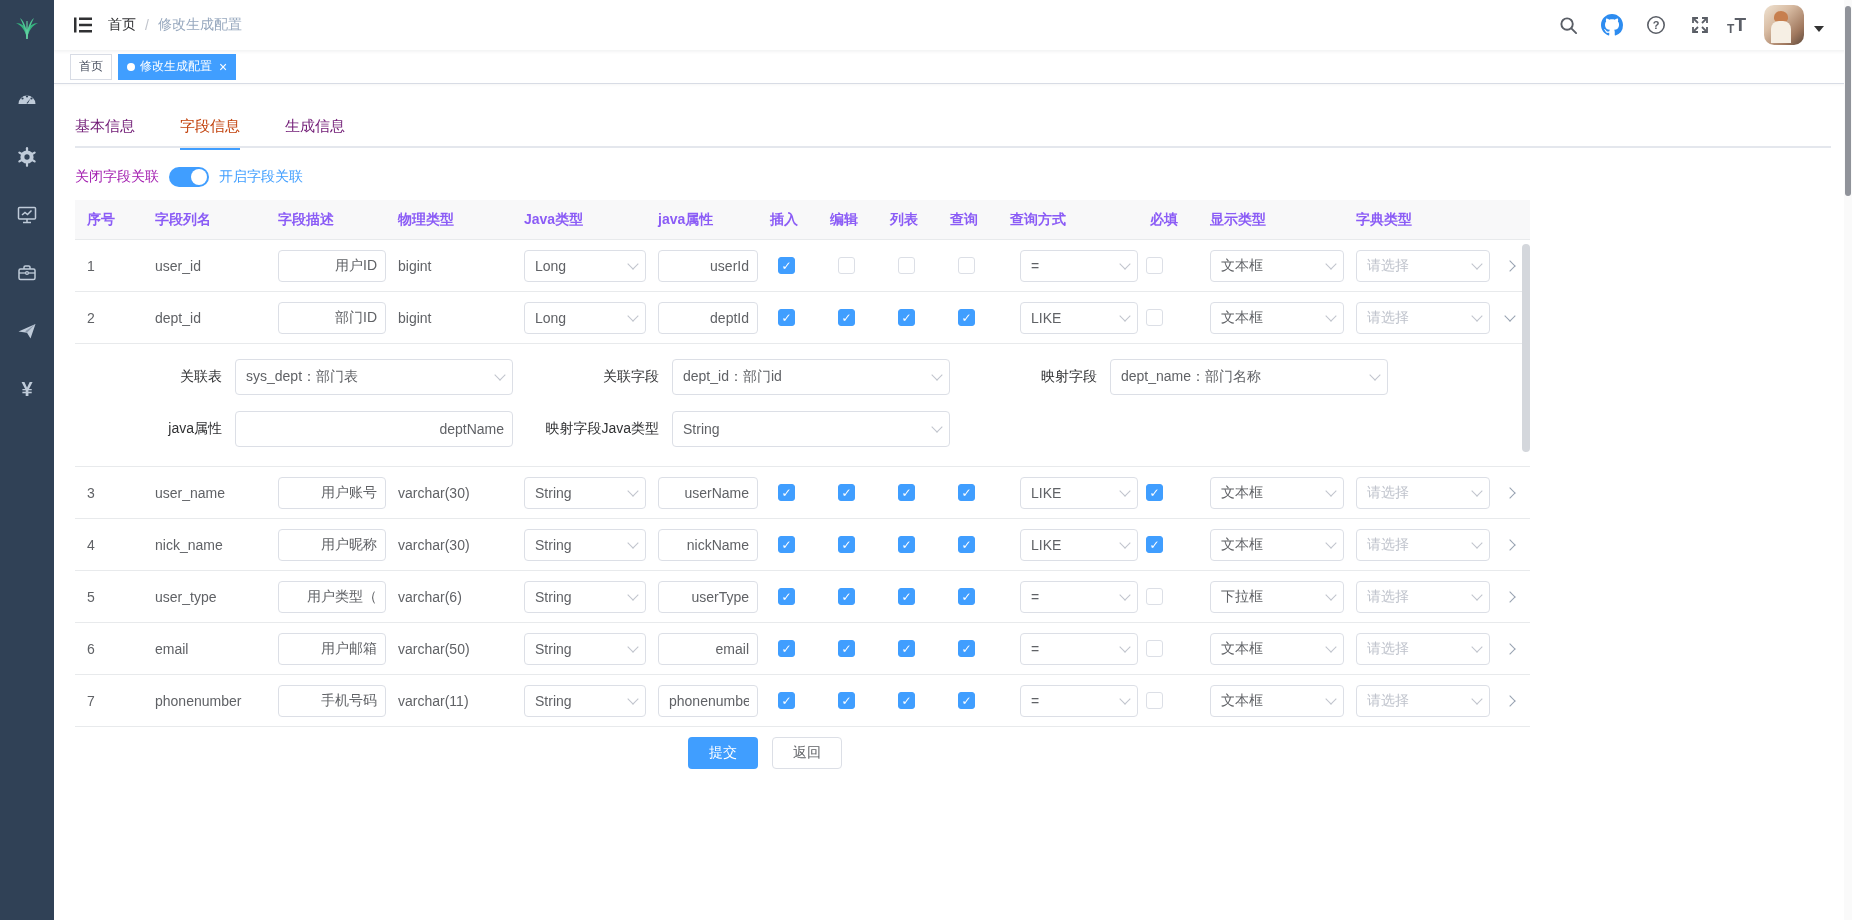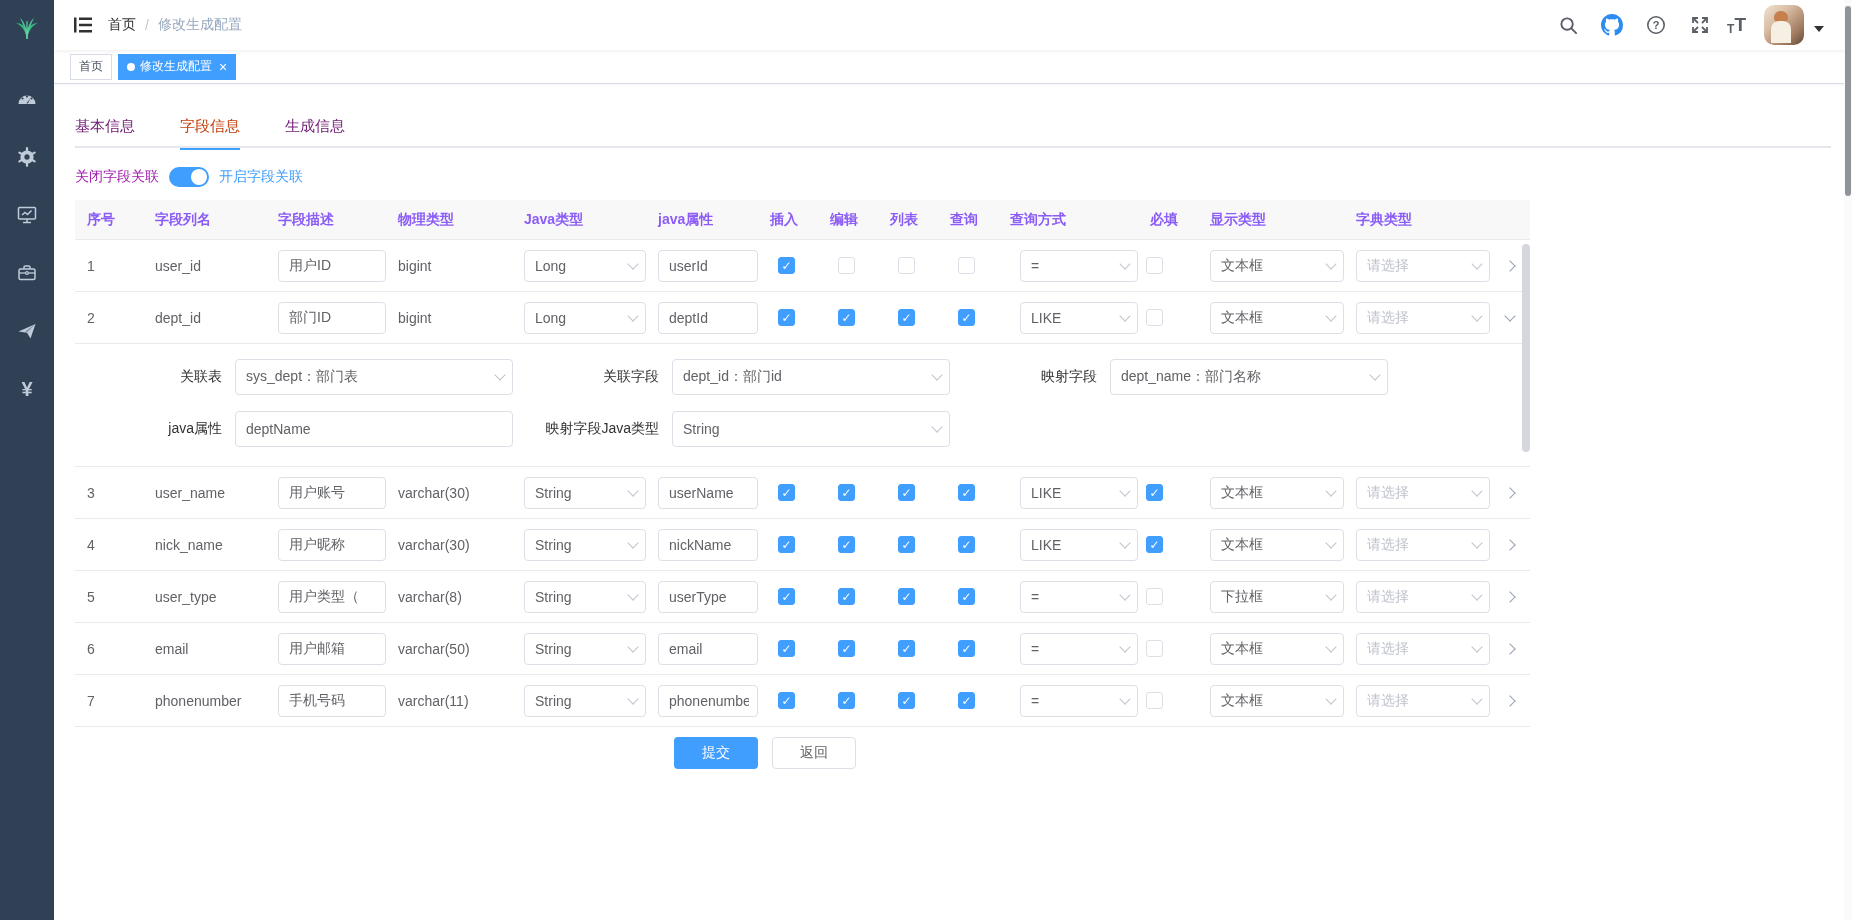--- a/index.html
+++ b/index.html
@@ -70,21 +70,21 @@
   .th { display:flex; align-items:center; padding-left:12px; font-weight:bold; color:#8b5cf6; font-size:14px; }
   .trow { height:52px; border-bottom:1px solid #e8eaec; background:#fff; }
   .td { display:flex; align-items:center; padding-left:12px; color:#606266; font-size:14px; overflow:hidden; }
   .td.chk { padding-left:20px; }
   .td.chk-req { padding-left:8px; }
   .td.qcol { padding-left:22px; }
   .td.exp-col { justify-content:center; padding-left:0; }
 
   .ctl-input, .ctl-select { height:32px; border:1px solid #dcdfe6; border-radius:4px; background:#fff;
     display:flex; align-items:center; padding:0 8px 0 10px; width:100%; cursor:pointer; overflow:hidden; }
-  .ctl-input { cursor:text; }
+  .ctl-input { cursor:text;text-align:right; }
   .ctl-text { white-space:nowrap; overflow:hidden; color:#606266; flex:1; }
   .ctl-select .ctl-text { padding-right:4px; }
   .ctl-select.placeholder .ctl-text { color:#bfc3cc; }
   .chev { width:8px; height:8px; border-right:1.6px solid #c0c4cc; border-bottom:1.6px solid #c0c4cc;
     transform:rotate(45deg); margin-top:-4px; flex:none; }
 
   .checkbox { width:17px; height:17px; border:1px solid #dcdfe6; border-radius:3px; background:#fff;
     display:inline-flex; align-items:center; justify-content:center; cursor:pointer; flex:none; }
   .checkbox.checked { background:#409eff; border-color:#409eff; }
   .checkbox.checked::after { content:"✓"; color:#fff; font-size:12px; line-height:1; }
@@ -96,21 +96,21 @@
 
   
   .expansion { border-bottom:1px solid #e8eaec; padding:15px 0 19px 0; background:#fff; }
   .exp-row { display:grid; grid-template-columns:160px 278px 159px 278px 160px 278px; align-items:center; }
   .exp-row + .exp-row { margin-top:16px; }
   .exp-label { font-weight:normal; color:#303133; text-align:right; padding-right:13px; font-size:14px; white-space:nowrap; }
   .exp-ctl { height:36px; }
 
   
   .form-footer { margin-top:10px; display:flex; justify-content:center; gap:14px; padding-bottom:40px; width:1380px;}
-  .btn { height:32px; padding:0 27px; border-radius:4px; font-size:14px; display:inline-flex; align-items:center;
+  .btn { height:32px; padding:0 20px; border-radius:4px; font-size:14px; display:inline-flex; align-items:center;
     cursor:pointer; border:1px solid transparent; }
   .btn-primary { background:#409eff; color:#fff; }
   .btn-default { background:#fff; color:#606266; border-color:#dcdfe6; }
 
   
   .page-scrollbar { position:fixed; right:0; top:0; bottom:0; width:8px; background:#fafafa; z-index:40; }
   .page-scroll-thumb { position:absolute; top:6px; right:1px; width:6px; height:190px; border-radius:3px; background:#90939a; cursor:pointer;}
   .table-scroll-thumb { position:absolute; right:0px; top:44px; width:8px; height:208px; border-radius:4px;
     background:#d4d7dc; cursor:pointer; z-index:5; }
 </style>
@@ -579,21 +579,21 @@
             </div>
     <div class="td">
               <span>user_type</span>
             </div>
     <div class="td">
       <div class="ctl-input">
                 <span class="ctl-text">用户类型（</span>
               </div>
     </div>
     <div class="td">
-              <span>varchar(8)</span>
+              <span>varchar(6)</span>
             </div>
     <div class="td">
       <div class="ctl-select">
                 <span class="ctl-text">String</span>
                 <i class="chev"></i>
               </div>
     </div>
     <div class="td">
       <div class="ctl-input">
                 <span class="ctl-text">userType</span>

